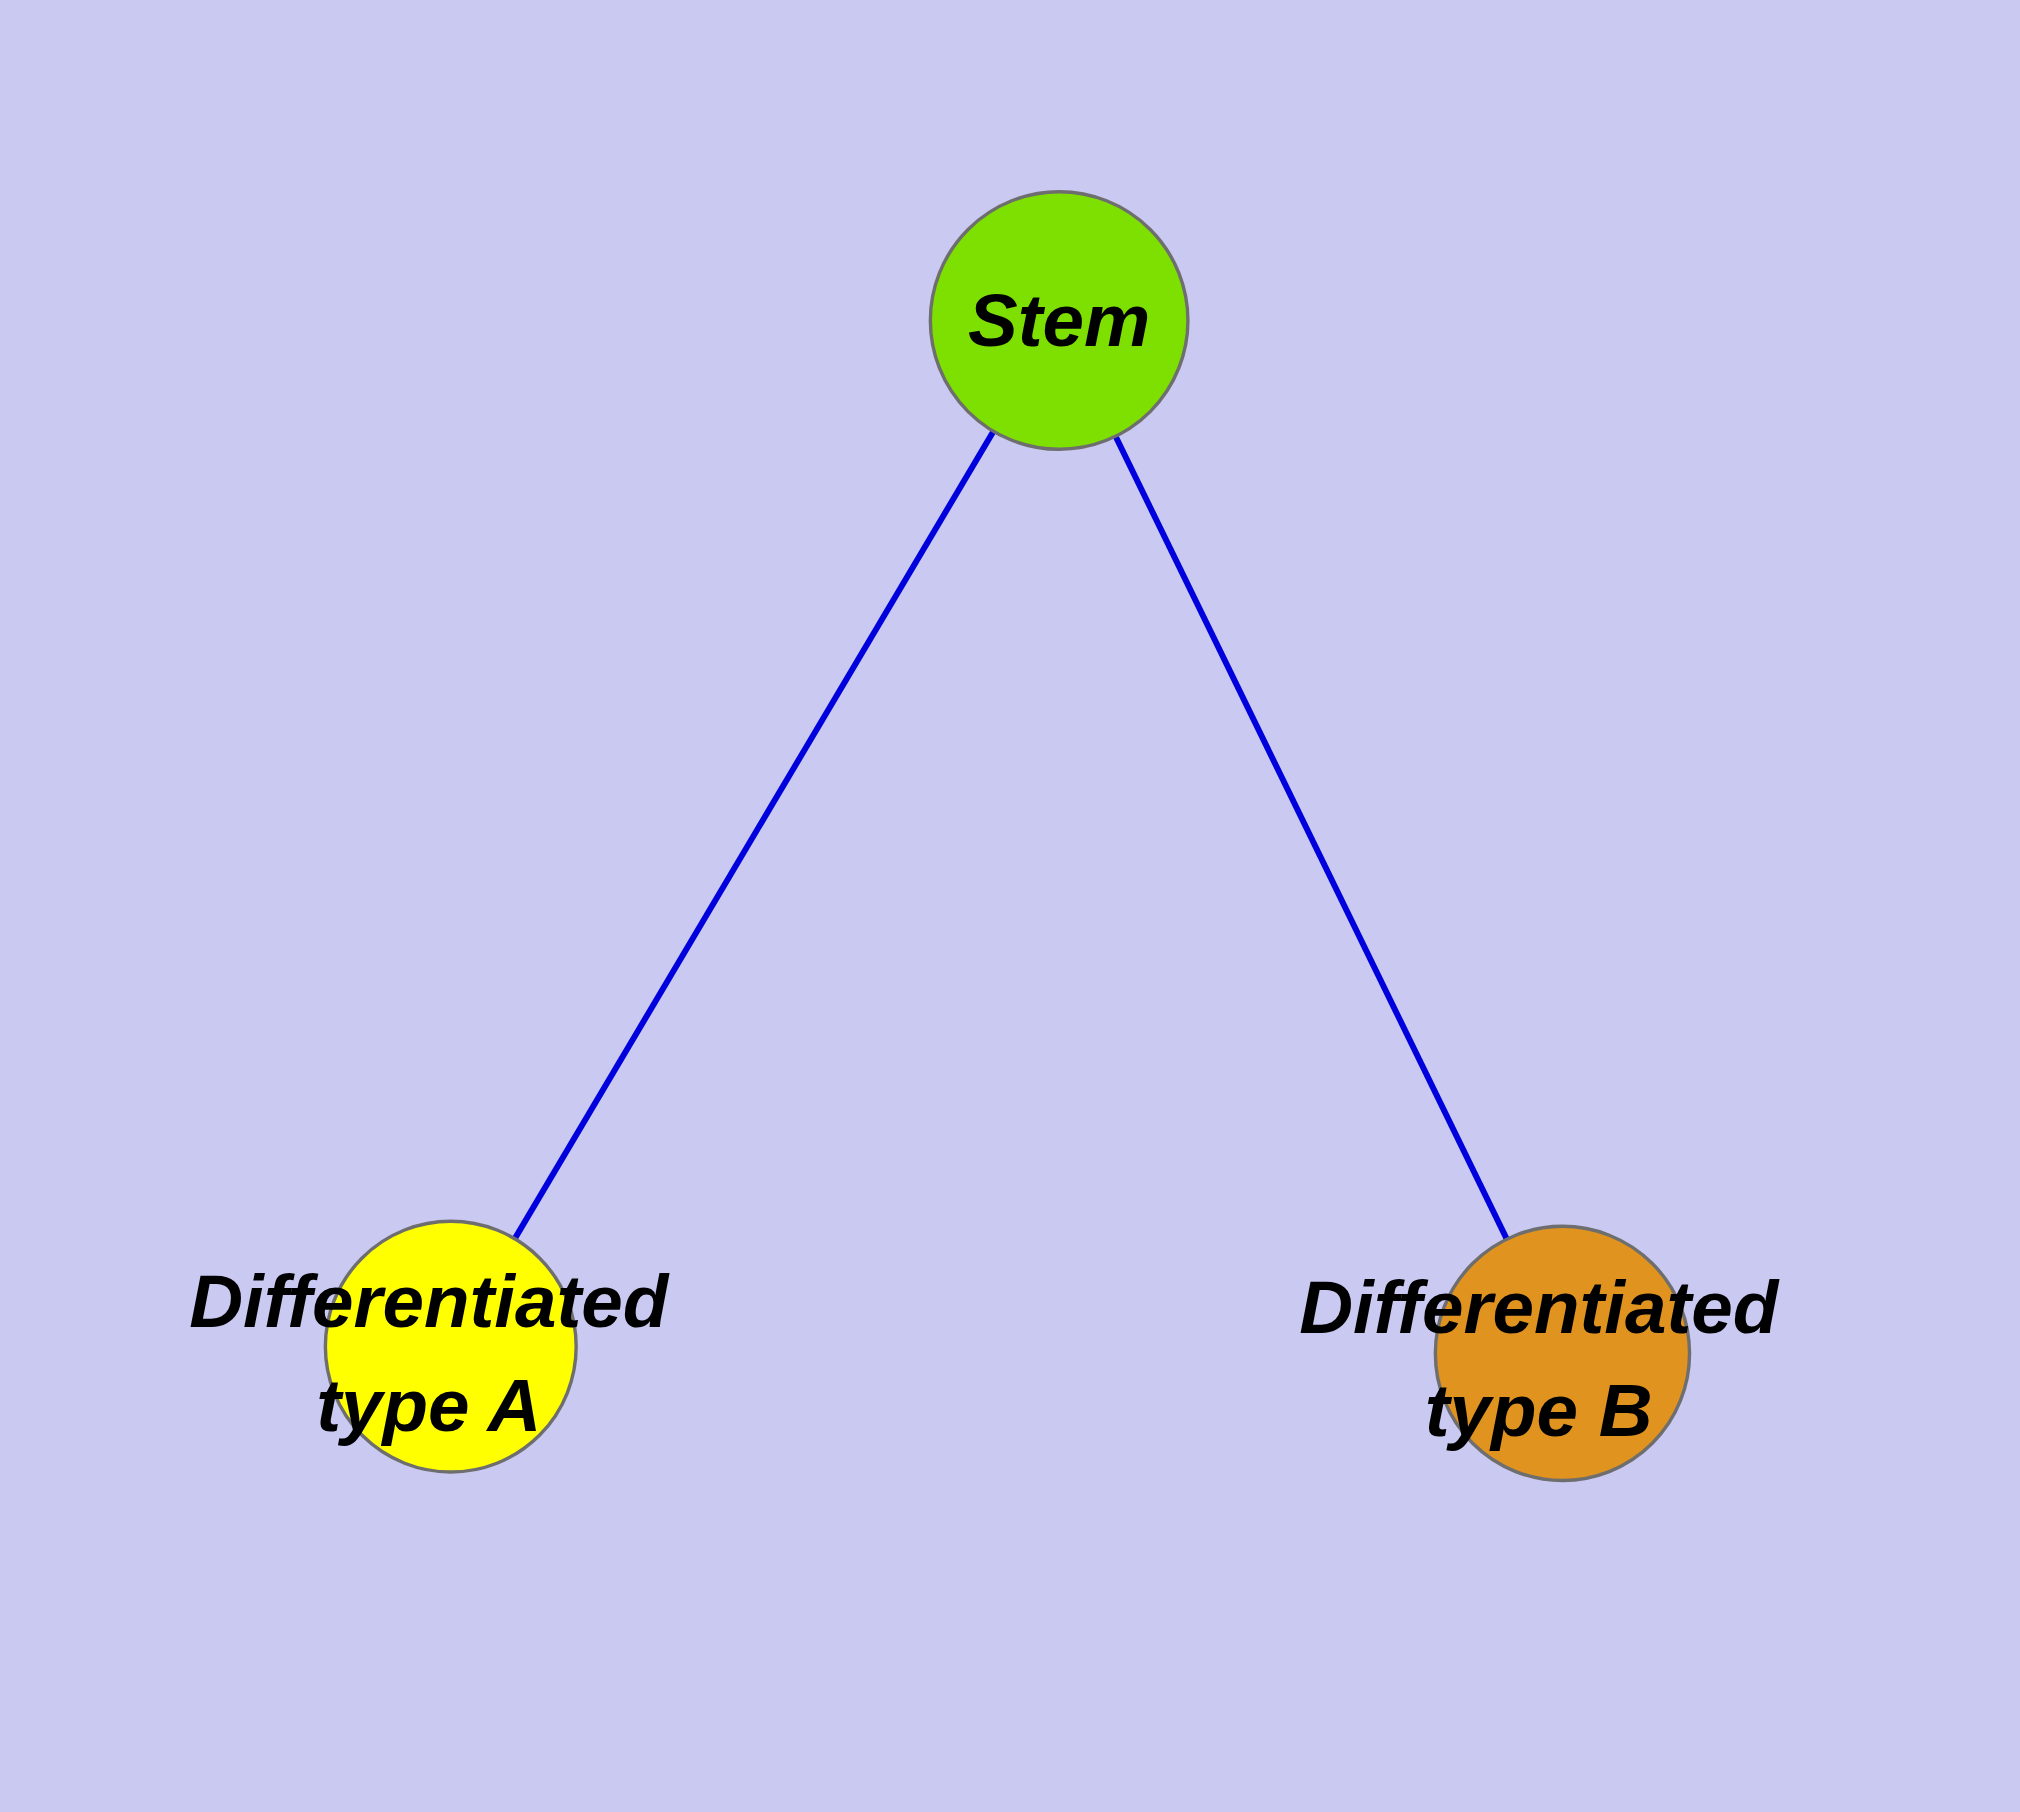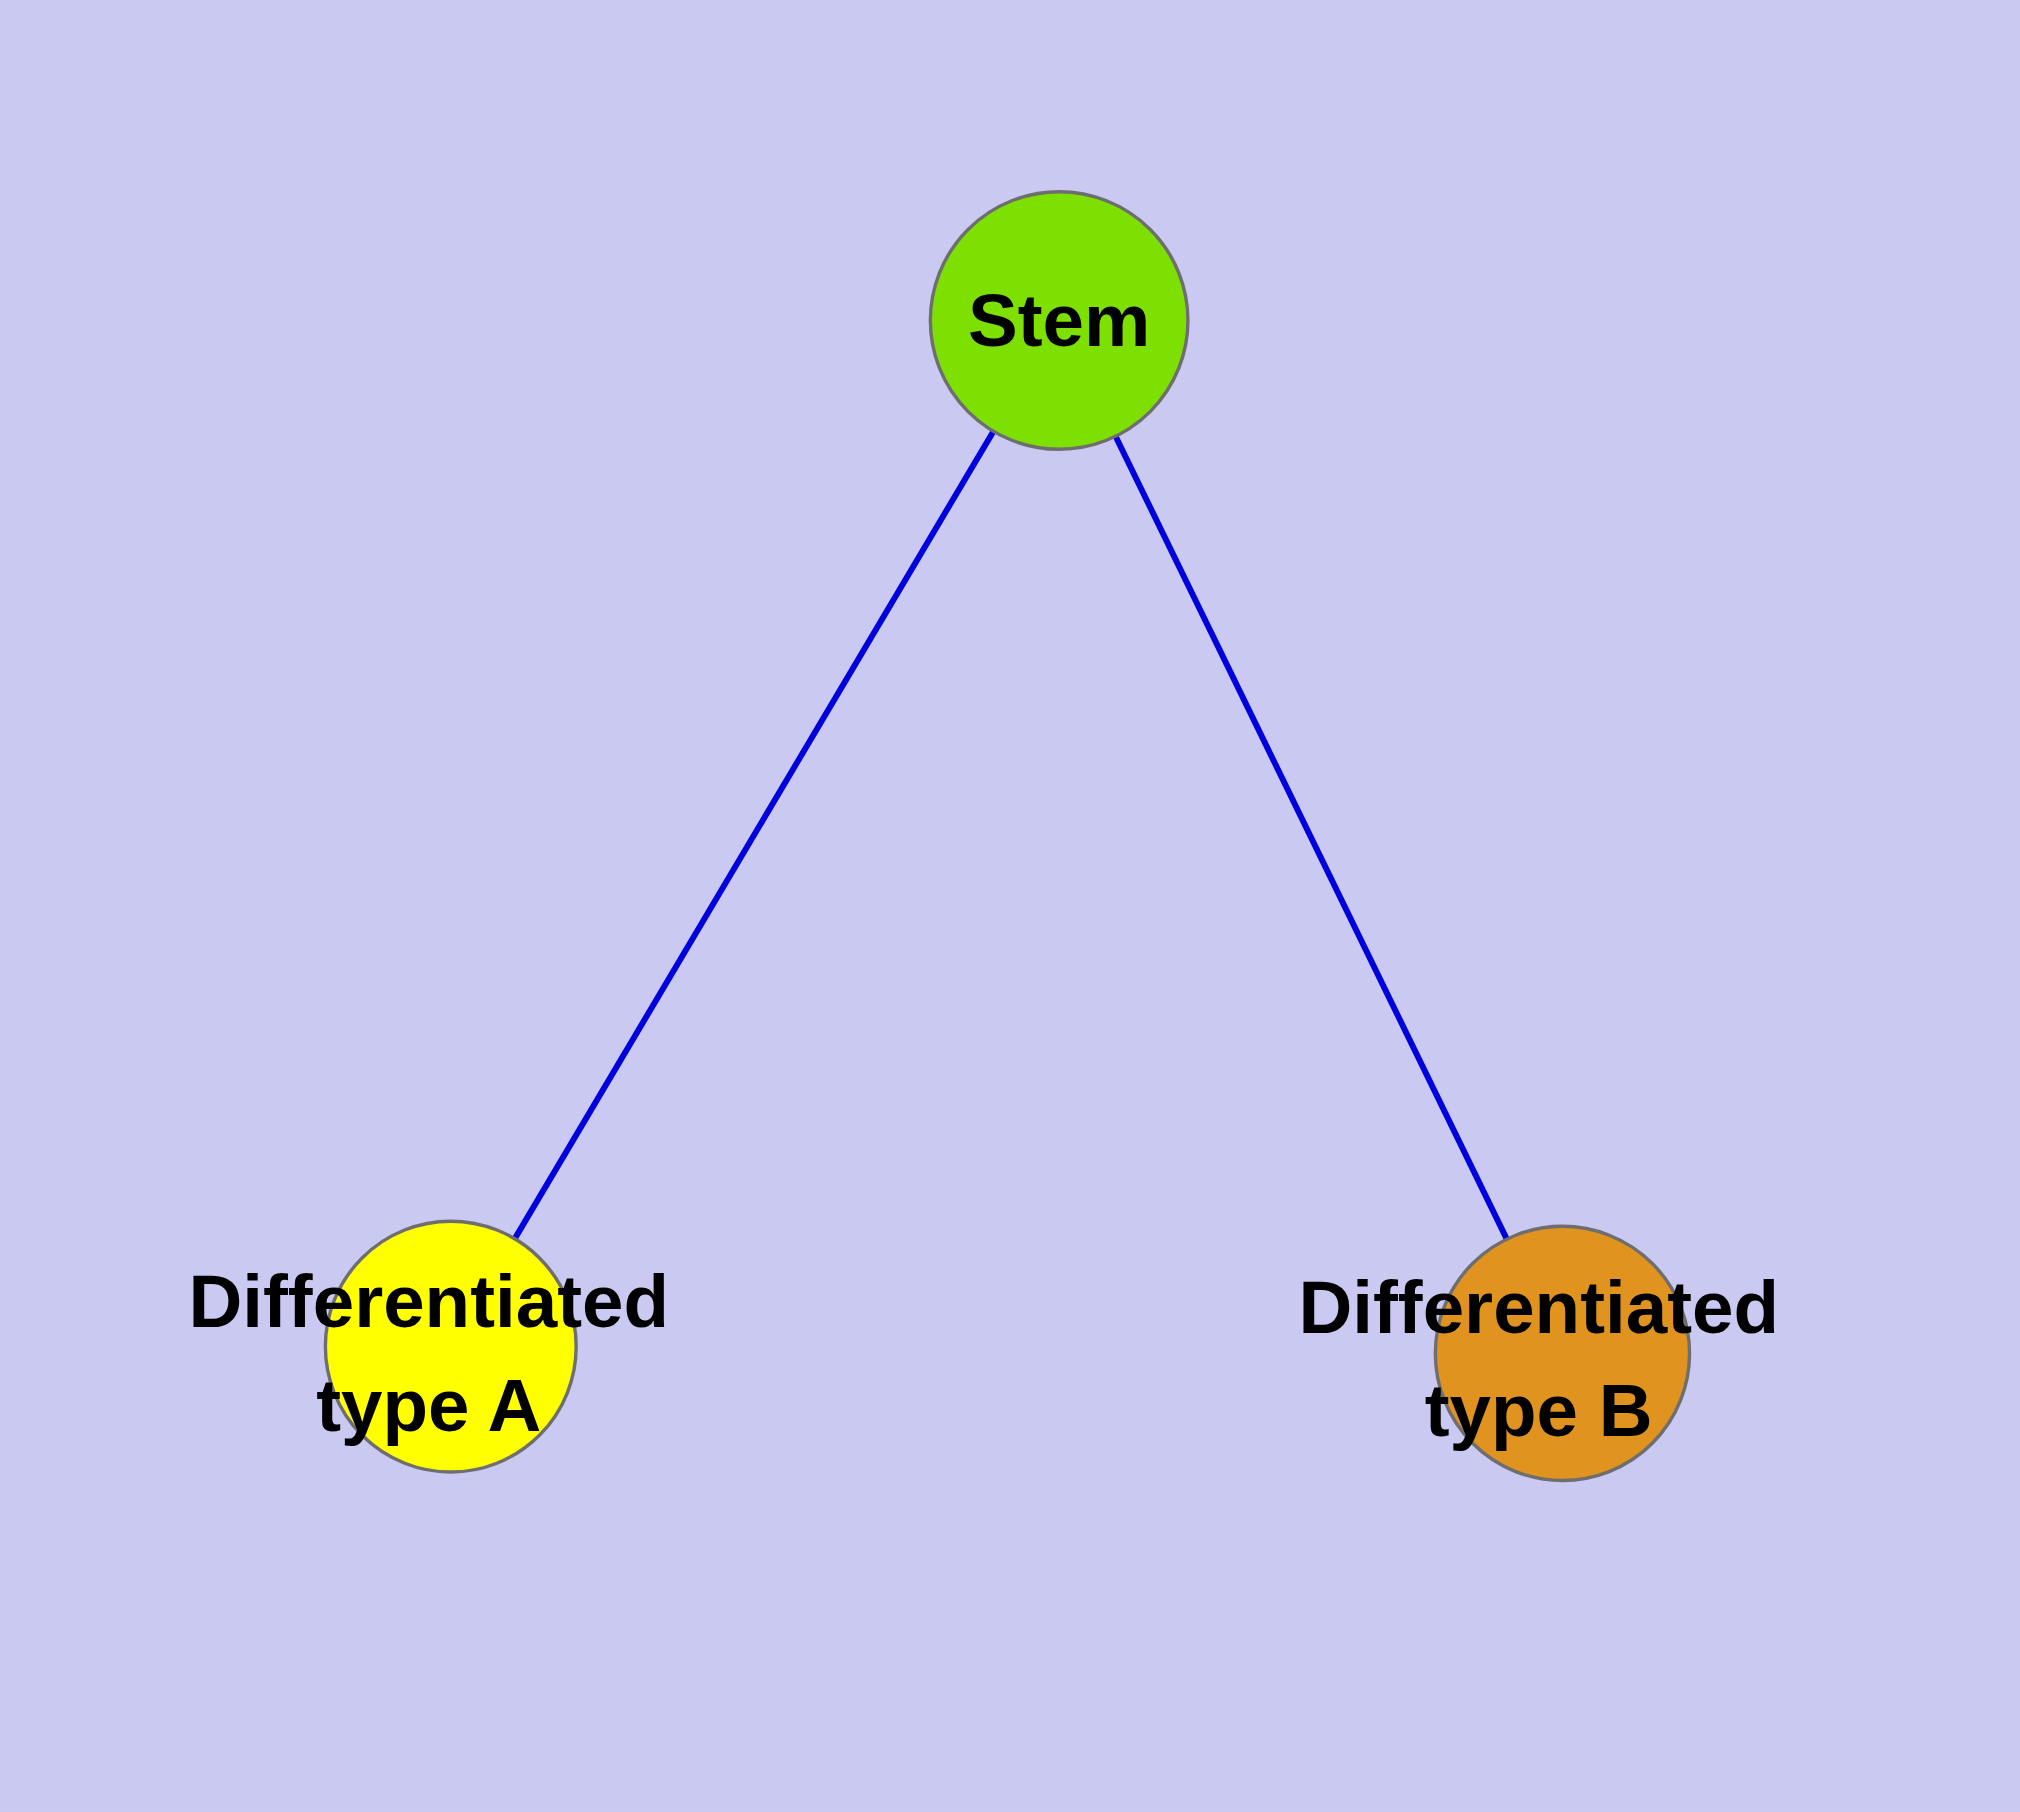--- a/index.html
+++ b/index.html
@@ -9,20 +9,21 @@
     height: 100%;
   }
   body {
     font-family: "Liberation Sans", sans-serif;
     overflow: hidden;
   }
   .canvas-wrap {
     width: 100vw;
     height: 100vh;
     display: block;
+    font-style: italic;
   }
   svg {
     display: block;
     width: 100%;
     height: 100%;
   }
   .node-label {
     font-family: "Liberation Sans", sans-serif;
     font-weight: bold;
     fill: #000000;

